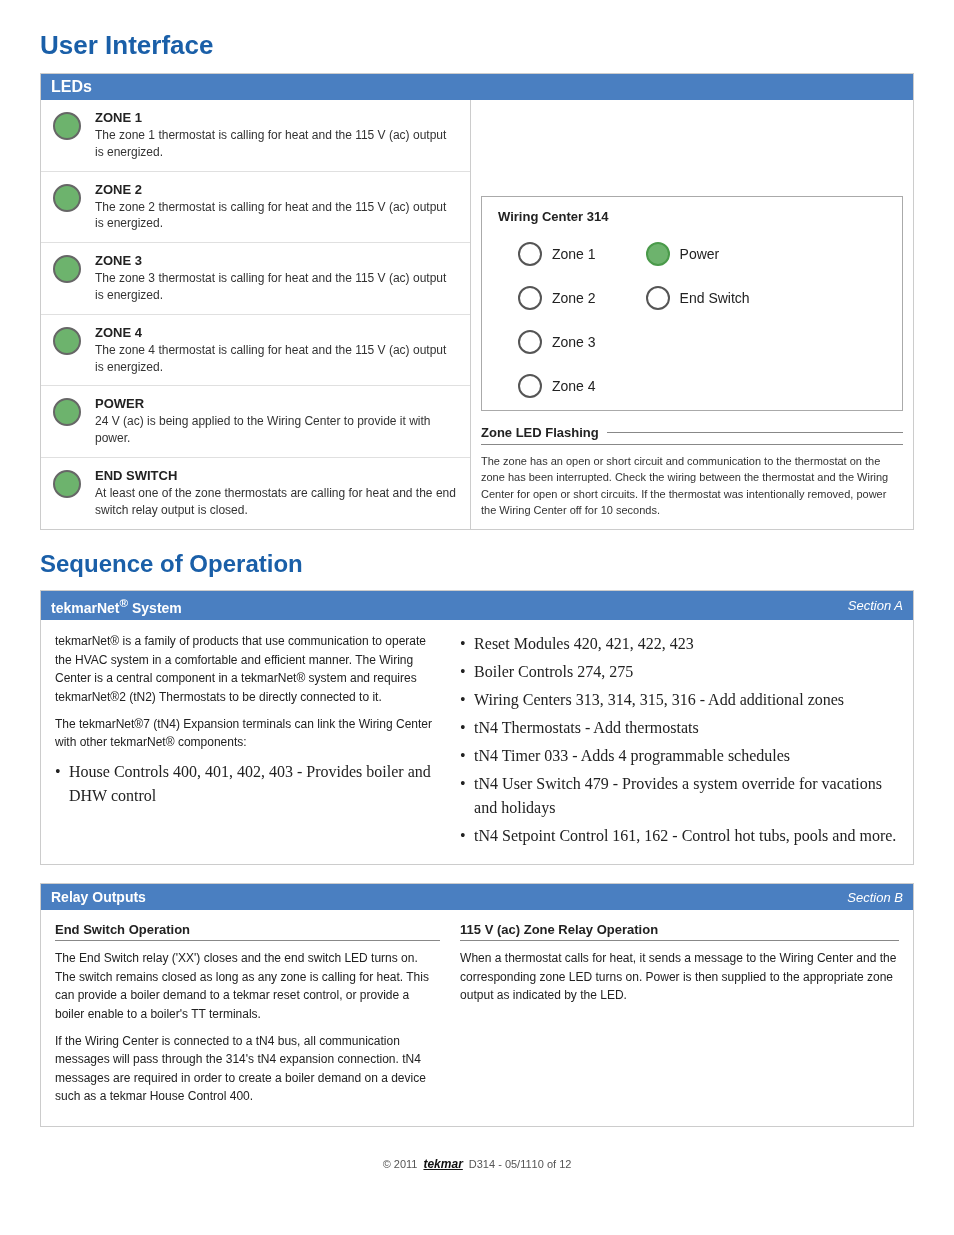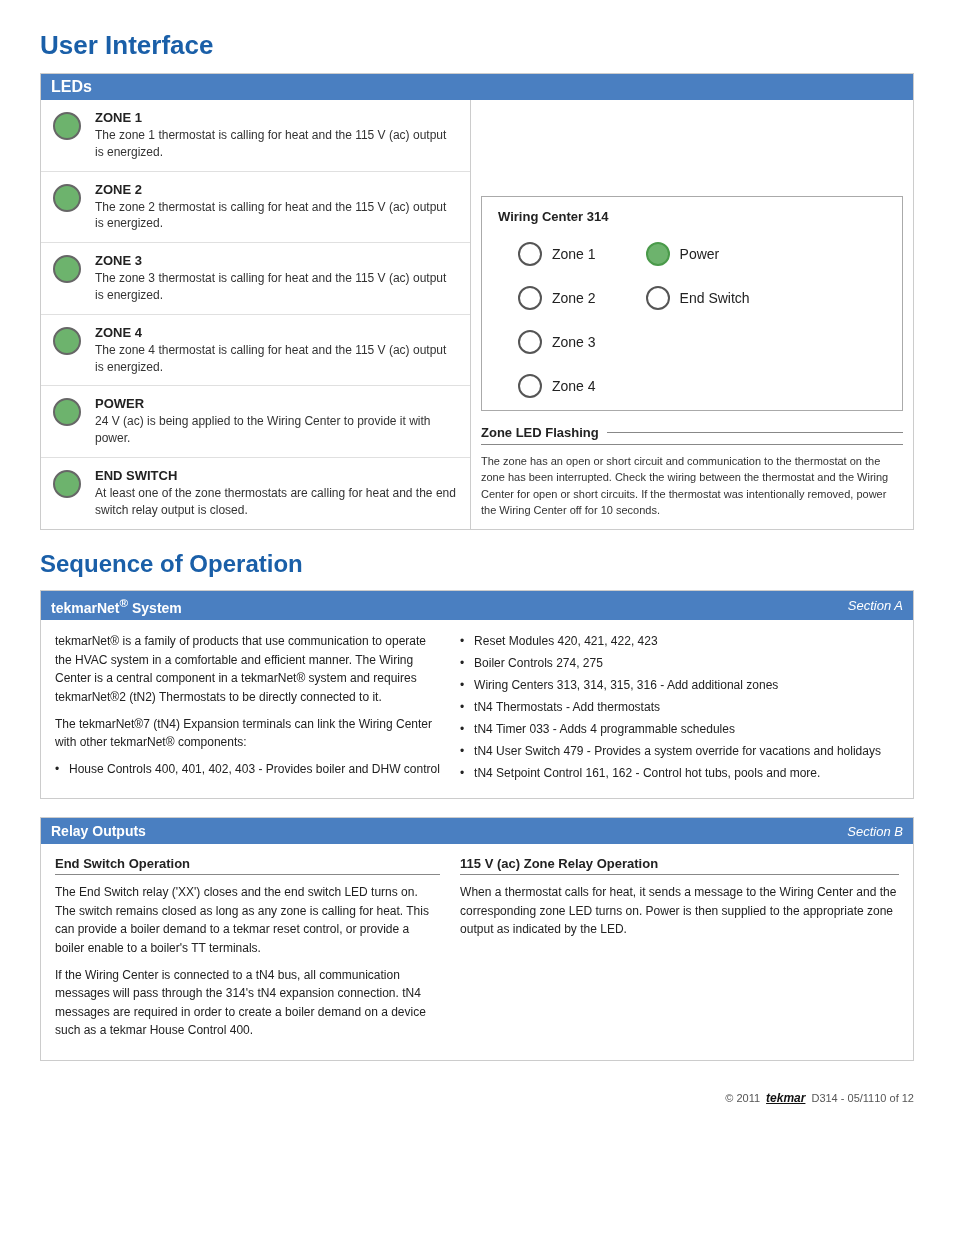--- a/index.html
+++ b/index.html
@@ -198,22 +198,23 @@
     }
     .bullet-list {
       list-style: none;
       padding: 0;
       margin: 0;
     }
     .bullet-list li {
       padding-left: 14px;
       position: relative;
       margin-bottom: 4px;
-      font-size: 12px;
+      font-size: 16px;
       line-height: 1.5;
+      font-family: Liberation Serif, serif;
     }
     .bullet-list li::before {
       content: '•';
       position: absolute;
       left: 0;
     }
 
     
     .relay-two-col {
       display: flex;
@@ -236,21 +237,21 @@
     }
     .sub-para {
       font-size: 12px;
       line-height: 1.55;
       margin-bottom: 8px;
     }
 
     
     .footer {
       display: flex;
-      justify-content: flex-end;
+      justify-content: center;
       align-items: center;
       margin-top: 30px;
       font-size: 11px;
       color: #555;
       border-top: none;
     }
     .footer-left {
       display: flex;
       align-items: center;
       gap: 6px;

